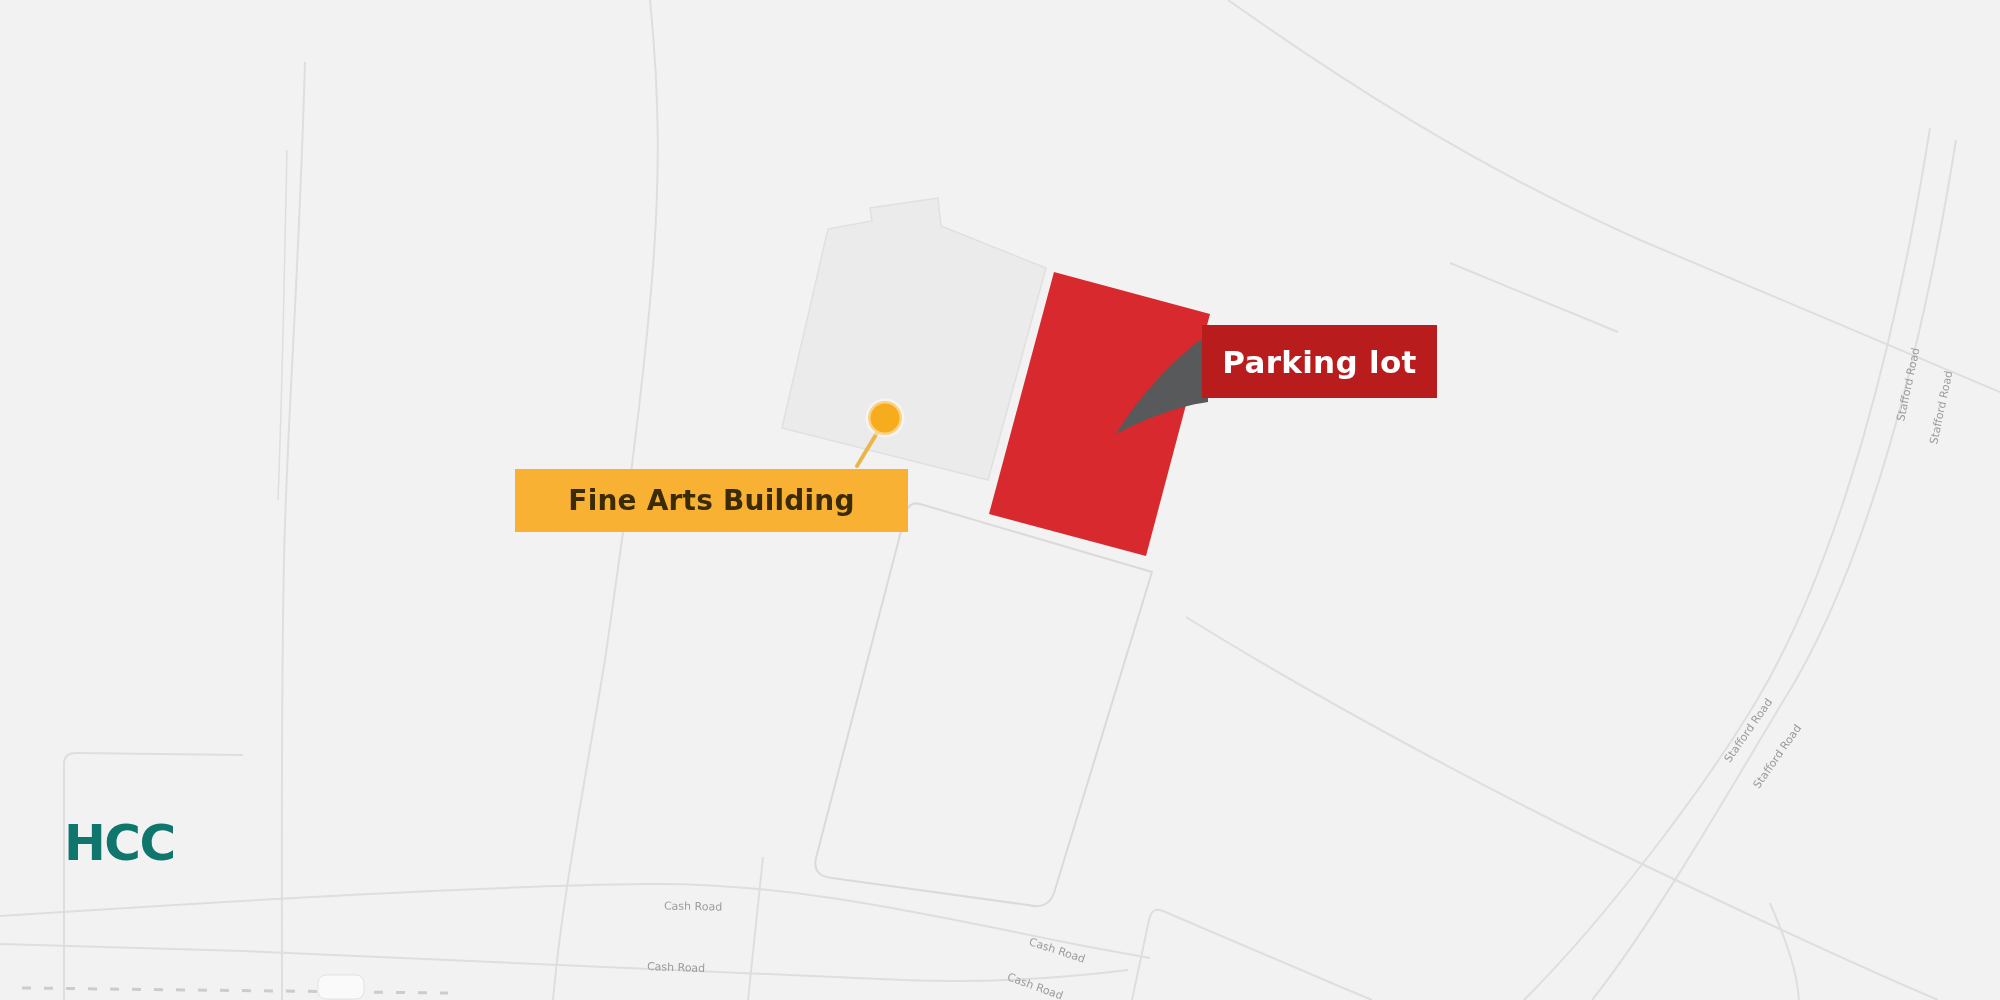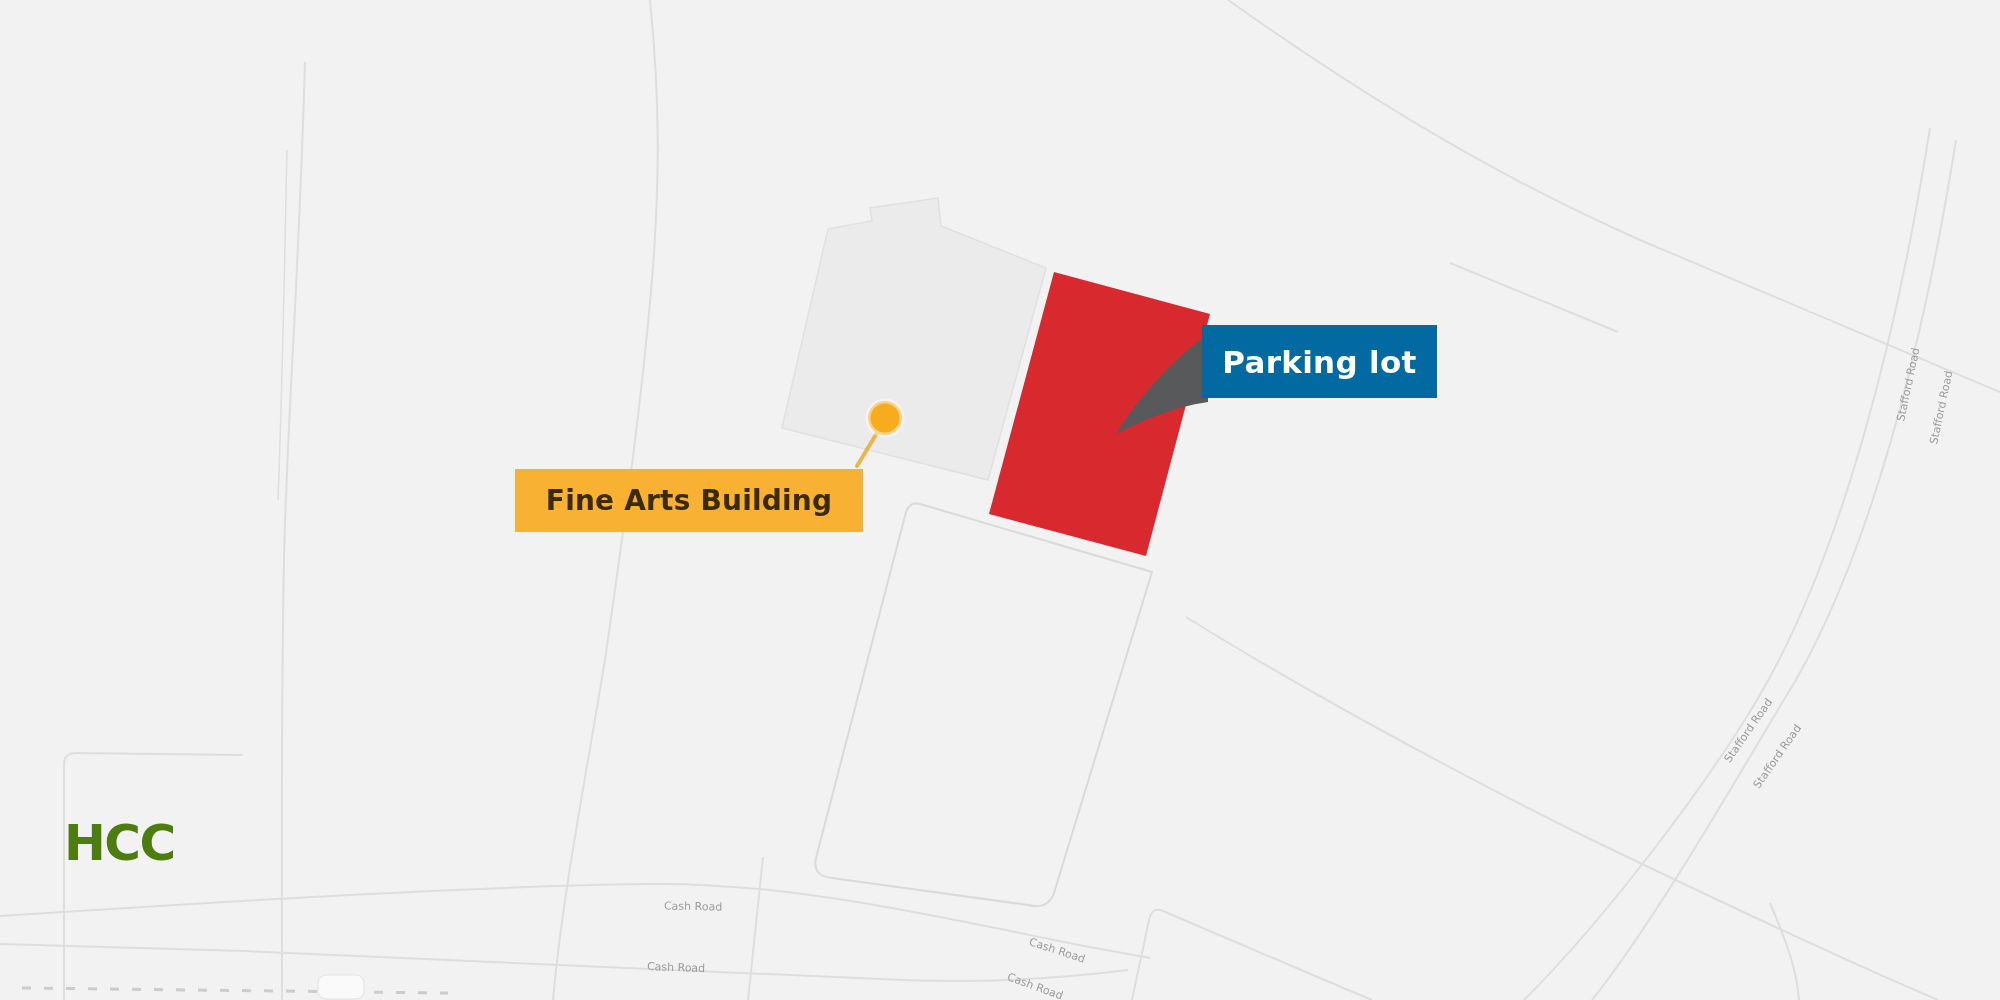--- a/index.html
+++ b/index.html
@@ -2,25 +2,25 @@
 <html><head>
 <meta charset="utf-8">
 <style>
   html,body{margin:0;padding:0;}
   body{width:2000px;height:1000px;overflow:hidden;font-family:"DejaVu Sans","Liberation Sans",sans-serif;}
   .stage{position:relative;width:2000px;height:1000px;background:#F3F2F2;overflow:hidden;}
   .map-svg{position:absolute;left:0;top:0;}
   .road-label{position:absolute;font-size:11px;color:#9B9B9B;white-space:nowrap;transform-origin:center center;}
   .callout{position:absolute;display:flex;align-items:center;justify-content:center;
            font-weight:bold;white-space:nowrap;}
-  .callout.fine-arts{left:515px;top:469px;width:348px;height:63px;background:#F8B133;color:#3B2B05;
+  .callout.fine-arts{left:515px;top:469px;width:393px;height:63px;background:#F8B133;color:#3B2B05;
            font-size:28px;letter-spacing:.2px;}
-  .callout.parking{left:1202px;top:325px;width:235px;height:73px;background:#0369a1;color:#FFFFFF;
+  .callout.parking{left:1202px;top:325px;width:235px;height:73px;background:#b91c1c;color:#FFFFFF;
            font-size:31px;letter-spacing:.3px;}
-  .map-title{position:absolute;left:64px;top:812px;color:#4d7c0f;font-weight:bold;
+  .map-title{position:absolute;left:64px;top:812px;color:#0f766e;font-weight:bold;
            font-size:50px;line-height:63px;letter-spacing:-1.5px;}
 </style>
 </head>
 <body>
 
 <div class="stage">
 
   <svg class="map-svg" width="2000" height="1000" viewBox="0 0 2000 1000">
 
     <g fill="none" stroke="#DFDDDD" stroke-width="2">

